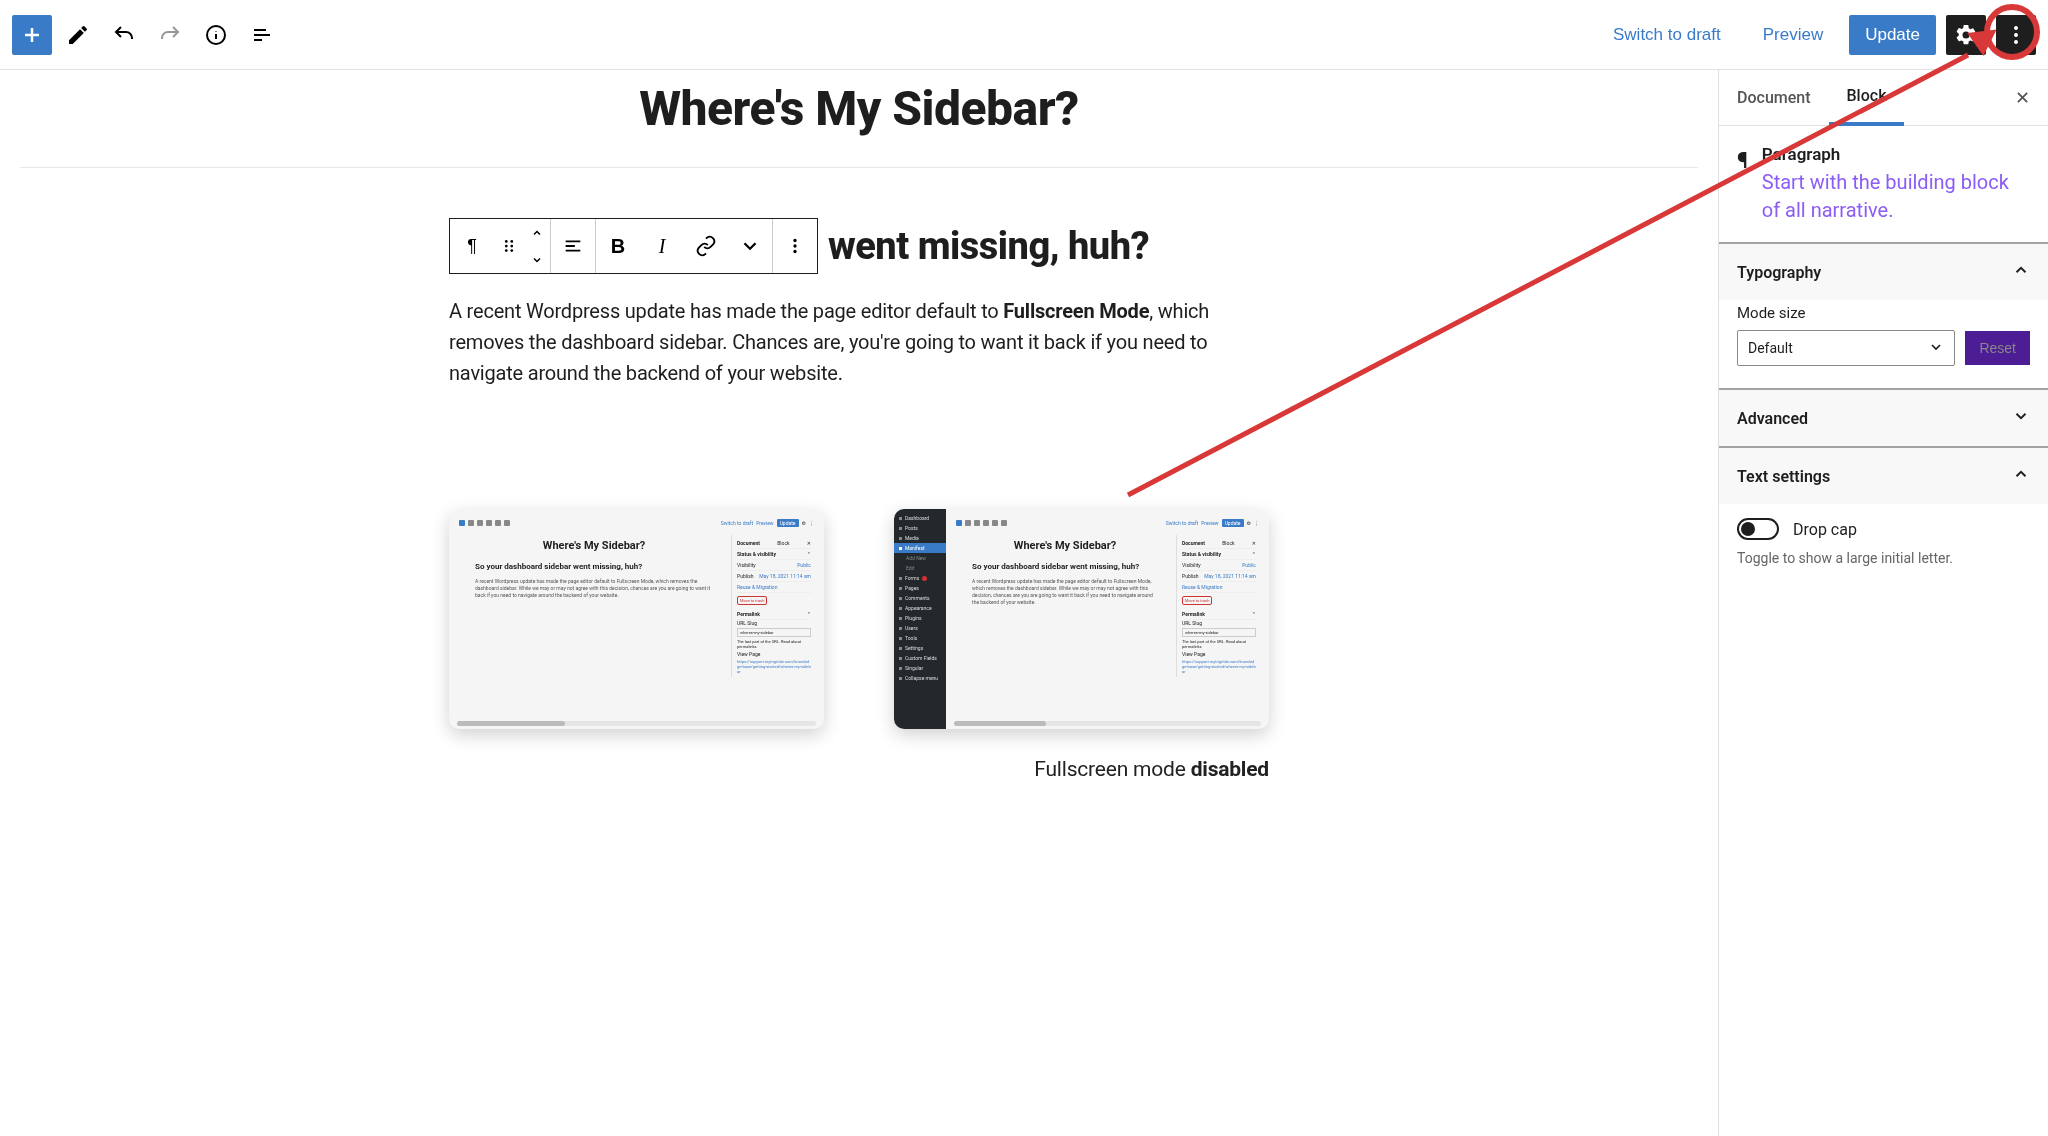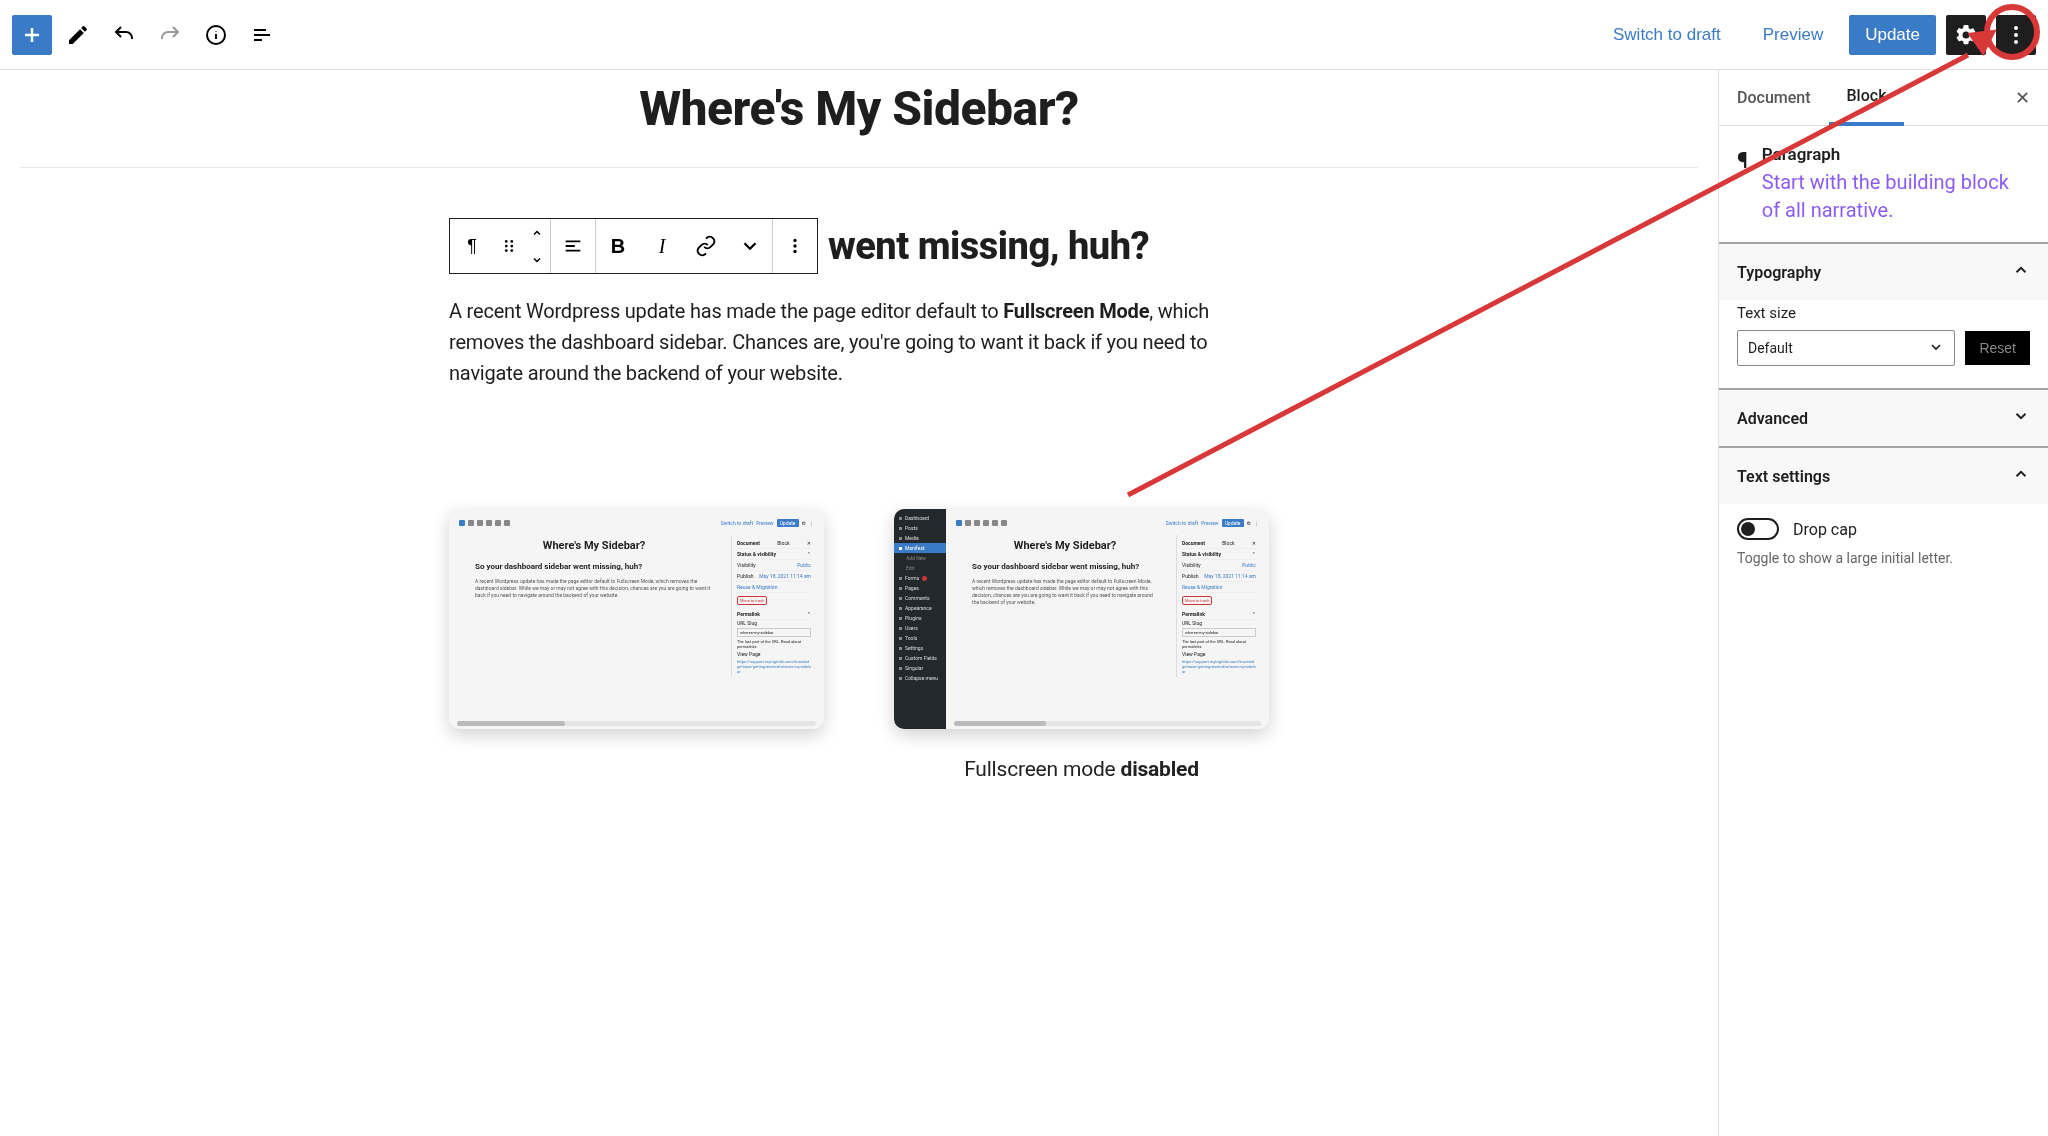--- a/index.html
+++ b/index.html
@@ -89,21 +89,21 @@
     .thumb-side .lnk { color:#3a7bc8; font-size:4px; margin-top:2px; display:block; word-break:break-all;}
     .thumb-darknav { position:absolute; left:0; top:0; width:52px; height:100%; padding:4px 0; color:#ddd;}
     .thumb-darknav .drow { font-size:5px; padding:2px 5px; display:flex; gap:3px; align-items:center;}
     .thumb-darknav .drow.active { background:#3a7bc8; color:#fff;}
     .thumb-darknav .drow .dot { width:3px; height:3px; background:#888; display:inline-block;}
     .thumb-darknav .drow.active .dot { background:#fff;}
     .thumb-scroll { position:absolute; bottom:3px; left:8px; right:8px; height:5px; background:#e5e5e5; border-radius:3px;}
     .thumb.dark-side .thumb-scroll { left: 60px; }
     .thumb-scroll::before { content:''; position:absolute; left:0; top:0; width:30%; height:100%; background:#bbb; border-radius:3px;}
     
-    .caption { text-align: center; font-size: 21px; margin-top: 28px; letter-spacing: -0.2px; color:#222;}
+    .caption { text-align: right; font-size: 21px; margin-top: 28px; letter-spacing: -0.2px; color:#222;}
     
     
     .sb-tabs { display: flex; align-items: center; border-bottom: 1px solid #e0e0e0; height: 56px; position:relative;}
     .sb-tab { padding: 17px 18px; font-size: 16px; font-weight: 500; cursor: pointer; color:#555; }
     .sb-tab.active { border-bottom: 4px solid #3a7bc8; color:#1e1e1e; }
     .sb-close { margin-left: auto; padding: 12px 18px; cursor: pointer; font-size:18px; color:#555;}
     
     .sb-block-info { padding: 18px 18px; display: flex; gap: 14px; }
     .sb-block-icon { font-size: 22px; padding-top:4px; font-weight:bold;}
     .sb-block-title { font-size: 17px; font-weight: 600; margin-bottom: 4px; }
@@ -117,21 +117,21 @@
     .sb-panel-body { padding: 4px 18px 22px; }
     .sb-panel.grey .sb-panel-head { background:#f8f8f8; }
     
     .sb-label { font-size: 15px; margin-bottom: 8px; display: block; }
     .sb-row { display: flex; gap: 10px; align-items: center; }
     .sb-select {
       flex: 1; height: 36px; border: 1px solid #888; padding: 0 10px; font-size: 14px;
       display: flex; align-items: center; justify-content: space-between; cursor: pointer;
       border-radius:2px;
     }
-    .sb-btn-reset { background: #000000; border: none; padding: 9px 14px; font-size: 14px; color:#888; cursor:pointer;text-align:right; }
+    .sb-btn-reset { background: #4c1d95; border: none; padding: 9px 14px; font-size: 14px; color:#888; cursor:pointer;text-align:right; }
     
     .sb-toggle-row { display: flex; align-items: center; gap: 14px; padding: 14px 18px 2px;}
     .toggle {
       width: 42px; height: 22px; border-radius: 11px; border: 2px solid #1e1e1e; position: relative;
       cursor: pointer; background:#fff;
     }
     .toggle::before {
       content: ''; position: absolute; left: 2px; top: 2px; width: 14px; height: 14px;
       background: #1e1e1e; border-radius: 50%;
     }
@@ -497,21 +497,21 @@
     </div>
 
     <div class="sb-panel grey">
       <div class="sb-panel-head">
         <span>Typography</span>
         <span><svg width="18" height="18" viewBox="0 0 24 24" fill="none" stroke="currentColor" stroke-width="2.5">
               <path d="M6 15l6-6 6 6"></path>
             </svg></span>
       </div>
       <div class="sb-panel-body">
-        <label class="sb-label">Text size</label>
+        <label class="sb-label">Mode size</label>
         <div class="sb-row">
           <div class="sb-select">
             <span>Default</span>
             <span><svg width="16" height="16" viewBox="0 0 24 24" fill="none" stroke="currentColor" stroke-width="2.5">
                   <path d="M6 9l6 6 6-6"></path>
                 </svg></span>
           </div>
           <button class="sb-btn-reset">Reset</button>
         </div>
       </div>

